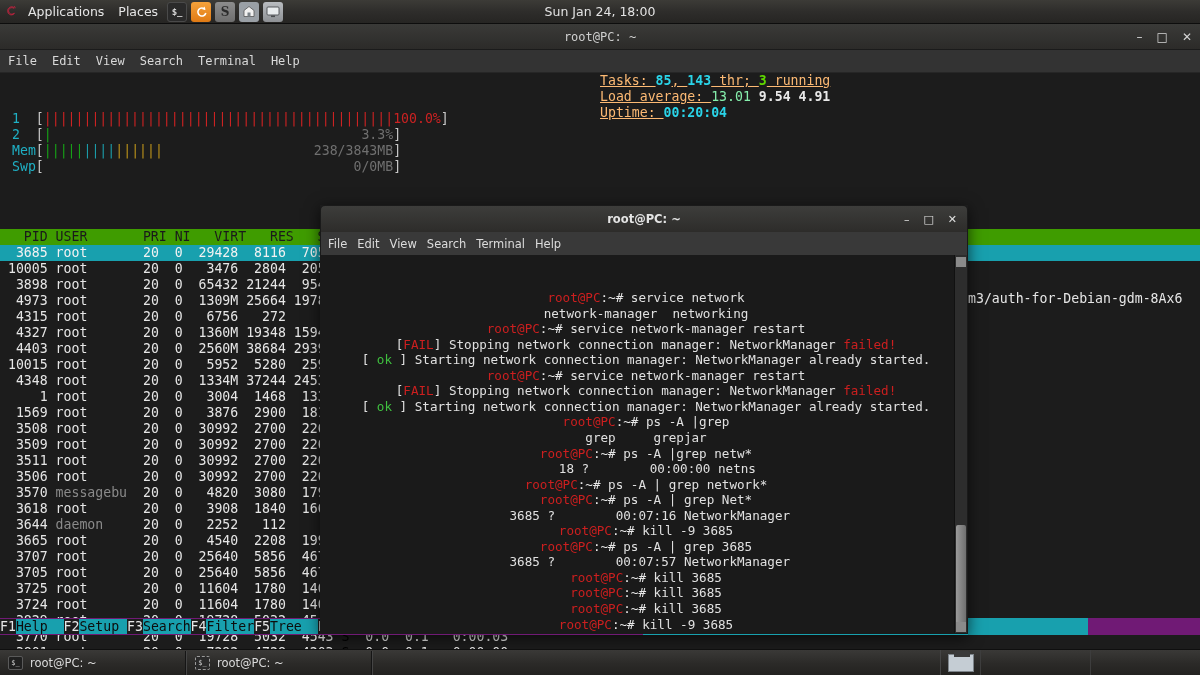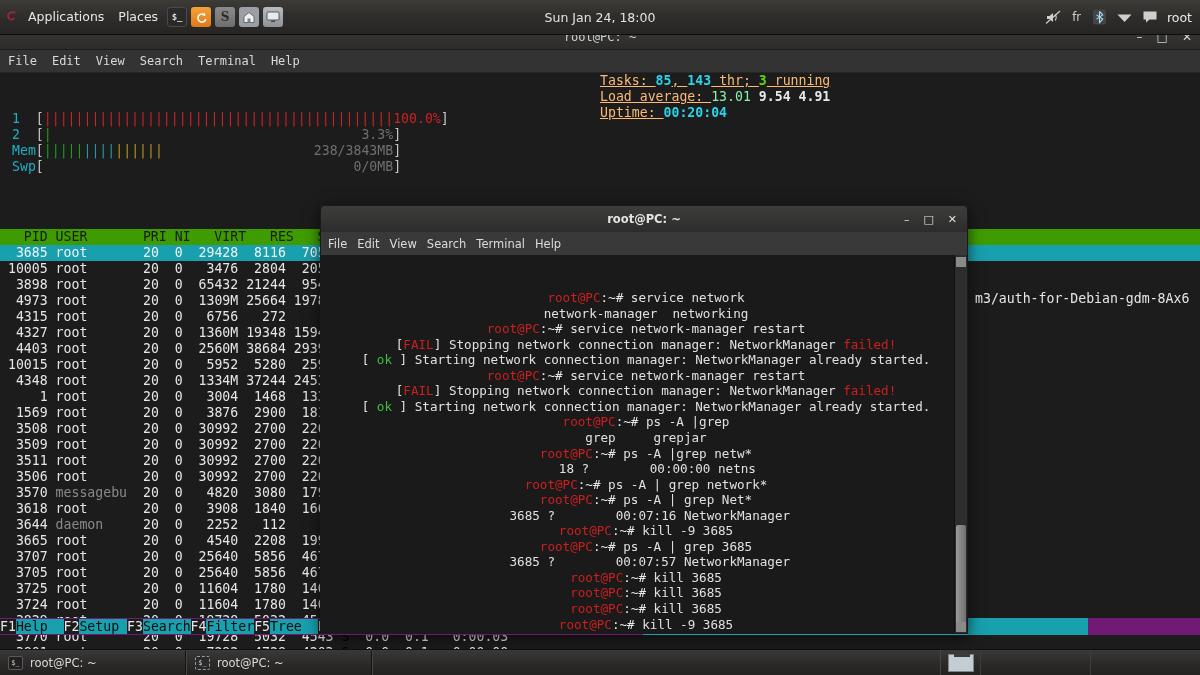--- a/index.html
+++ b/index.html
@@ -6,21 +6,21 @@
   html, body {
     width: 1200px; height: 675px;
     overflow: hidden;
     background: #1c1c1c;
     font-family: "DejaVu Sans Mono", monospace;
   }
   #screen { position: relative; width: 1200px; height: 675px; overflow: hidden; }
 
   
   #top-panel {
-    position: absolute; left: 0; top: 0; width: 1200px; height: 35px;
+    position: absolute; left: 0; top: 0; width: 1200px; height: 24px;
     background: linear-gradient(to bottom, #3c3b37 0%, #2e2d2b 50%, #262523 100%);
     border-bottom: 1px solid #0d0d0d;
     display: flex; align-items: center;
     font-family: "DejaVu Sans", sans-serif; font-size: 12px; color: #dcdcdc;
     z-index: 60;
   }
   .panel-left { display: flex; align-items: center; height: 24px; }
   .panel-menu { padding: 0 7px; line-height: 24px; font-size: 12.5px; color: #e6e6e6; }
   .debian-swirl {
     width: 17px; height: 20px; margin-left: 3px; margin-right: 1px;
@@ -232,47 +232,20 @@
           </svg>
       </div>
       <div class="launcher lnch-monitor">
         <svg width="14" height="12" viewBox="0 0 14 12">
             <rect x="1" y="1" width="12" height="8" rx="1" fill="#e8ebed" stroke="#4a4d50" stroke-width="0.9"></rect>
             <rect x="5" y="9.5" width="4" height="1.6" fill="#4a4d50"></rect>
           </svg>
       </div>
     </div>
     <div class="panel-center">Sun Jan 24, 18:00</div>
-    <div class="panel-right">
-      <div class="tray-icon">
-        <svg width="17" height="15" viewBox="0 0 17 15">
-          <path d="M2 6h2.5L8 3v9L4.5 9H2z" fill="#cfcfcf"></path>
-          <path d="M10 4.5c1.6 1.6 1.6 4.4 0 6" fill="none" stroke="#cfcfcf" stroke-width="1.1"></path>
-          <path d="M1 13.5L15 1" stroke="#cfcfcf" stroke-width="1.2"></path>
-        </svg>
-      </div>
-      <div class="tray-text">fr</div>
-      <div class="tray-icon">
-        <svg width="15" height="16" viewBox="0 0 15 16">
-            <rect x="1" y="0.5" width="13" height="15" rx="2.5" fill="#454545"></rect>
-            <path d="M7.5 2.5v11l3.2-3.4-6.2-4.2M7.5 2.5l3.2 3.4-6.2 4.2" fill="none" stroke="#a8dff2" stroke-width="1.1"></path>
-          </svg>
-      </div>
-      <div class="tray-icon">
-        <svg width="17" height="14" viewBox="0 0 17 14">
-            <path d="M1.5 4.5 L8.5 12 L15.5 4.5 Z" fill="#cfcfcf"></path>
-          </svg>
-      </div>
-      <div class="tray-icon">
-        <svg width="16" height="14" viewBox="0 0 16 14">
-            <path d="M1.5 1.5h13v8h-7l-3.5 3v-3h-2.5z" fill="#cfcfcf"></path>
-          </svg>
-      </div>
-      <div class="tray-user">root</div>
-    </div>
   </div>
 
   <div id="htop-window">
     <div class="win-title-main">
       <div class="t-label">root@PC: ~</div>
       <div class="win-btns">
         <div class="win-btn">–</div>
         <div class="win-btn">□</div>
         <div class="win-btn">✕</div>
       </div>
@@ -284,21 +257,21 @@
       <span>Search</span>
       <span>Terminal</span>
       <span>Help</span>
     </div>
 
     <div id="htop-body">
       <div class="meters" id="meters"><div class="meter-row"><span class="mlabel">1  </span><span class="mbracket">[</span><span style="color:#cc2222">||||||||||||||||||||||||||||||||||||||||||||</span><span style="color:#cc2222">100.0%</span><span class="mbracket">]</span></div><div class="meter-row"><span class="mlabel">2  </span><span class="mbracket">[</span><span style="color:#16a016">|</span>                                       <span style="color:#6f6f6f">3.3%</span><span class="mbracket">]</span></div><div class="meter-row"><span class="mlabel">Mem</span><span class="mbracket">[</span><span style="color:#16a016">|||||</span><span style="color:#1b9ba8">||||</span><span style="color:#b8901a">||||||</span>                   <span style="color:#6f6f6f">238/3843MB</span><span class="mbracket">]</span></div><div class="meter-row"><span class="mlabel">Swp</span><span class="mbracket">[</span><span style="color:#cc2222"></span>                                       <span style="color:#6f6f6f">0/0MB</span><span class="mbracket">]</span></div></div>
       <div class="stats" id="stats"><div><span class="s-label">Tasks: </span><span class="s-cyan-b">85</span><span class="s-label">, </span><span class="s-cyan-b">143</span><span class="s-label"> thr; </span><span class="s-green-b">3</span><span class="s-label"> running</span></div><div><span class="s-label">Load average: </span><span class="s-dim">13.01</span> <span class="s-white-b">9.54</span> <span class="s-white-b">4.91</span></div><div><span class="s-label">Uptime: </span><span class="s-cyan-b">00:20:04</span></div></div>
       <div id="proc-table"><div class="htop-header">   PID USER       PRI NI   VIRT   RES   SHR S <span class="hdr-sort">CPU%</span> MEM%    TIME+  Command                              </div><div class="row row-sel"><span class="col col-pid">  3685</span> <span class="col col-user">root     </span><span class="col col-num">  20</span><span class="col col-num">  0</span><span class="col col-num">  29428</span><span class="col col-num">  8116</span><span class="col col-num">  7056</span><span class="col"> R</span><span class="col col-num"> 100.</span><span class="col col-num">  0.2</span><span class="col col-num">   9:07.40</span><span class="col col-cmd"> /usr/sbin/NetworkManager</span></div><div class="row"><span class="col col-pid"> 10005</span> <span class="col col-user">root     </span><span class="col col-num">  20</span><span class="col col-num">  0</span><span class="col col-num">   3476</span><span class="col col-num">  2804</span><span class="col col-num">  2050</span><span class="col"> R</span><span class="col col-num">  1.3</span><span class="col col-num">  0.1</span><span class="col col-num">   0:00.47</span><span class="col col-cmd"> htop</span></div><div class="row"><span class="col col-pid">  3898</span> <span class="col col-user">root     </span><span class="col col-num">  20</span><span class="col col-num">  0</span><span class="col col-num">  65432</span><span class="col col-num"> 21244</span><span class="col col-num">  9544</span><span class="col"> S</span><span class="col col-num">  0.0</span><span class="col col-num">  0.5</span><span class="col col-num">   0:01.22</span><span class="col col-cmd"> </span></div><div class="row"><span class="col col-pid">  4973</span> <span class="col col-user">root     </span><span class="col col-num">  20</span><span class="col col-num">  0</span><span class="col col-num">  1309M</span><span class="col col-num"> 25664</span><span class="col col-num"> 19780</span><span class="col"> S</span><span class="col col-num">  0.0</span><span class="col col-num">  0.7</span><span class="col col-num">   0:00.53</span><span class="col col-cmd"> </span></div><div class="row"><span class="col col-pid">  4315</span> <span class="col col-user">root     </span><span class="col col-num">  20</span><span class="col col-num">  0</span><span class="col col-num">   6756</span><span class="col col-num">   272</span><span class="col col-num">      </span><span class="col"> S</span><span class="col col-num">  0.0</span><span class="col col-num">  0.0</span><span class="col col-num">   0:00.00</span><span class="col col-cmd"> </span></div><div class="row"><span class="col col-pid">  4327</span> <span class="col col-user">root     </span><span class="col col-num">  20</span><span class="col col-num">  0</span><span class="col col-num">  1360M</span><span class="col col-num"> 19348</span><span class="col col-num"> 15940</span><span class="col"> S</span><span class="col col-num">  0.0</span><span class="col col-num">  0.5</span><span class="col col-num">   0:00.18</span><span class="col col-cmd"> </span></div><div class="row"><span class="col col-pid">  4403</span> <span class="col col-user">root     </span><span class="col col-num">  20</span><span class="col col-num">  0</span><span class="col col-num">  2560M</span><span class="col col-num"> 38684</span><span class="col col-num"> 29392</span><span class="col"> S</span><span class="col col-num">  0.0</span><span class="col col-num">  1.0</span><span class="col col-num">   0:00.59</span><span class="col col-cmd"> </span></div><div class="row"><span class="col col-pid"> 10015</span> <span class="col col-user">root     </span><span class="col col-num">  20</span><span class="col col-num">  0</span><span class="col col-num">   5952</span><span class="col col-num">  5280</span><span class="col col-num">  2591</span><span class="col"> S</span><span class="col col-num">  0.0</span><span class="col col-num">  0.1</span><span class="col col-num">   0:00.02</span><span class="col col-cmd"> </span></div><div class="row"><span class="col col-pid">  4348</span> <span class="col col-user">root     </span><span class="col col-num">  20</span><span class="col col-num">  0</span><span class="col col-num">  1334M</span><span class="col col-num"> 37244</span><span class="col col-num"> 24530</span><span class="col"> S</span><span class="col col-num">  0.0</span><span class="col col-num">  1.0</span><span class="col col-num">   0:00.80</span><span class="col col-cmd"> </span></div><div class="row"><span class="col col-pid">     1</span> <span class="col col-user">root     </span><span class="col col-num">  20</span><span class="col col-num">  0</span><span class="col col-num">   3004</span><span class="col col-num">  1468</span><span class="col col-num">  1330</span><span class="col"> S</span><span class="col col-num">  0.0</span><span class="col col-num">  0.0</span><span class="col col-num">   0:00.74</span><span class="col col-cmd"> </span></div><div class="row"><span class="col col-pid">  1569</span> <span class="col col-user">root     </span><span class="col col-num">  20</span><span class="col col-num">  0</span><span class="col col-num">   3876</span><span class="col col-num">  2900</span><span class="col col-num">  1812</span><span class="col"> S</span><span class="col col-num">  0.0</span><span class="col col-num">  0.1</span><span class="col col-num">   0:00.08</span><span class="col col-cmd"> </span></div><div class="row"><span class="col col-pid">  3508</span> <span class="col col-user">root     </span><span class="col col-num">  20</span><span class="col col-num">  0</span><span class="col col-num">  30992</span><span class="col col-num">  2700</span><span class="col col-num">  2268</span><span class="col"> S</span><span class="col col-num">  0.0</span><span class="col col-num">  0.1</span><span class="col col-num">   0:00.00</span><span class="col col-cmd"> </span></div><div class="row"><span class="col col-pid">  3509</span> <span class="col col-user">root     </span><span class="col col-num">  20</span><span class="col col-num">  0</span><span class="col col-num">  30992</span><span class="col col-num">  2700</span><span class="col col-num">  2268</span><span class="col"> S</span><span class="col col-num">  0.0</span><span class="col col-num">  0.1</span><span class="col col-num">   0:00.00</span><span class="col col-cmd"> </span></div><div class="row"><span class="col col-pid">  3511</span> <span class="col col-user">root     </span><span class="col col-num">  20</span><span class="col col-num">  0</span><span class="col col-num">  30992</span><span class="col col-num">  2700</span><span class="col col-num">  2268</span><span class="col"> S</span><span class="col col-num">  0.0</span><span class="col col-num">  0.1</span><span class="col col-num">   0:00.00</span><span class="col col-cmd"> </span></div><div class="row"><span class="col col-pid">  3506</span> <span class="col col-user">root     </span><span class="col col-num">  20</span><span class="col col-num">  0</span><span class="col col-num">  30992</span><span class="col col-num">  2700</span><span class="col col-num">  2268</span><span class="col"> S</span><span class="col col-num">  0.0</span><span class="col col-num">  0.1</span><span class="col col-num">   0:00.00</span><span class="col col-cmd"> </span></div><div class="row"><span class="col col-pid">  3570</span> <span class="col col-user dim">messagebu</span><span class="col col-num">  20</span><span class="col col-num">  0</span><span class="col col-num">   4820</span><span class="col col-num">  3080</span><span class="col col-num">  1793</span><span class="col"> S</span><span class="col col-num">  0.0</span><span class="col col-num">  0.1</span><span class="col col-num">   0:00.13</span><span class="col col-cmd"> </span></div><div class="row"><span class="col col-pid">  3618</span> <span class="col col-user">root     </span><span class="col col-num">  20</span><span class="col col-num">  0</span><span class="col col-num">   3908</span><span class="col col-num">  1840</span><span class="col col-num">  1660</span><span class="col"> S</span><span class="col col-num">  0.0</span><span class="col col-num">  0.0</span><span class="col col-num">   0:00.00</span><span class="col col-cmd"> </span></div><div class="row"><span class="col col-pid">  3644</span> <span class="col col-user dim">daemon   </span><span class="col col-num">  20</span><span class="col col-num">  0</span><span class="col col-num">   2252</span><span class="col col-num">   112</span><span class="col col-num">      </span><span class="col"> S</span><span class="col col-num">  0.0</span><span class="col col-num">  0.0</span><span class="col col-num">   0:00.00</span><span class="col col-cmd"> </span></div><div class="row"><span class="col col-pid">  3665</span> <span class="col col-user">root     </span><span class="col col-num">  20</span><span class="col col-num">  0</span><span class="col col-num">   4540</span><span class="col col-num">  2208</span><span class="col col-num">  1993</span><span class="col"> S</span><span class="col col-num">  0.0</span><span class="col col-num">  0.1</span><span class="col col-num">   0:00.00</span><span class="col col-cmd"> </span></div><div class="row"><span class="col col-pid">  3707</span> <span class="col col-user">root     </span><span class="col col-num">  20</span><span class="col col-num">  0</span><span class="col col-num">  25640</span><span class="col col-num">  5856</span><span class="col col-num">  4670</span><span class="col"> S</span><span class="col col-num">  0.0</span><span class="col col-num">  0.2</span><span class="col col-num">   0:00.02</span><span class="col col-cmd"> </span></div><div class="row"><span class="col col-pid">  3705</span> <span class="col col-user">root     </span><span class="col col-num">  20</span><span class="col col-num">  0</span><span class="col col-num">  25640</span><span class="col col-num">  5856</span><span class="col col-num">  4670</span><span class="col"> S</span><span class="col col-num">  0.0</span><span class="col col-num">  0.2</span><span class="col col-num">   0:00.04</span><span class="col col-cmd"> </span></div><div class="row"><span class="col col-pid">  3725</span> <span class="col col-user">root     </span><span class="col col-num">  20</span><span class="col col-num">  0</span><span class="col col-num">  11604</span><span class="col col-num">  1780</span><span class="col col-num">  1405</span><span class="col"> S</span><span class="col col-num">  0.0</span><span class="col col-num">  0.0</span><span class="col col-num">   0:00.00</span><span class="col col-cmd"> </span></div><div class="row"><span class="col col-pid">  3724</span> <span class="col col-user">root     </span><span class="col col-num">  20</span><span class="col col-num">  0</span><span class="col col-num">  11604</span><span class="col col-num">  1780</span><span class="col col-num">  1403</span><span class="col"> S</span><span class="col col-num">  0.0</span><span class="col col-num">  0.0</span><span class="col col-num">   0:00.00</span><span class="col col-cmd"> </span></div><div class="row"><span class="col col-pid">  3829</span> <span class="col col-user">root     </span><span class="col col-num">  20</span><span class="col col-num">  0</span><span class="col col-num">  19728</span><span class="col col-num">  5032</span><span class="col col-num">  4543</span><span class="col"> S</span><span class="col col-num">  0.0</span><span class="col col-num">  0.1</span><span class="col col-num">   0:00.00</span><span class="col col-cmd"> </span></div><div class="row"><span class="col col-pid">  3770</span> <span class="col col-user">root     </span><span class="col col-num">  20</span><span class="col col-num">  0</span><span class="col col-num">  19728</span><span class="col col-num">  5032</span><span class="col col-num">  4543</span><span class="col"> S</span><span class="col col-num">  0.0</span><span class="col col-num">  0.1</span><span class="col col-num">   0:00.03</span><span class="col col-cmd"> </span></div><div class="row"><span class="col col-pid">  3801</span> <span class="col col-user">root     </span><span class="col col-num">  20</span><span class="col col-num">  0</span><span class="col col-num">   7292</span><span class="col col-num">  4728</span><span class="col col-num">  4203</span><span class="col"> S</span><span class="col col-num">  0.0</span><span class="col col-num">  0.1</span><span class="col col-num">   0:00.00</span><span class="col col-cmd"> </span></div></div>
       <div class="fkeys" id="fkeys"><span class="fk-num">F1</span><span class="fk-lbl">Help  </span><span class="fk-num">F2</span><span class="fk-lbl">Setup </span><span class="fk-num">F3</span><span class="fk-lbl">Search</span><span class="fk-num">F4</span><span class="fk-lbl">Filter</span><span class="fk-num">F5</span><span class="fk-lbl">Tree  </span><span class="fk-num">F6</span><span class="fk-lbl">SortBy</span><span class="fk-num">F7</span><span class="fk-lbl">Nice -</span><span class="fk-num">F8</span><span class="fk-lbl">Nice +</span><span class="fk-num">F9</span><span class="fk-lbl">Kill  </span><span class="fk-num">F10</span><span class="fk-lbl">Quit  </span><span class="fk-lbl" style="display:inline-block;">                                                        </span></div>
-    <div style="position: absolute; left: 968px; top: 218px; color: rgb(230, 230, 230); white-space: pre; font-size: 13.2px; line-height: 16px; padding-left: 7px;">m3/auth-for-Debian-gdm-8Ax6</div></div>
+    <div style="position: absolute; left: 968px; top: 218px; color: rgb(230, 230, 230); white-space: pre; font-size: 13.2px; line-height: 16px;">m3/auth-for-Debian-gdm-8Ax6</div></div>
   </div>
 
   <div id="term-window">
     <div class="term-title">
       <div class="t-label">root@PC: ~</div>
       <div class="term-btns">
         <div class="term-btn">–</div>
         <div class="term-btn">□</div>
         <div class="term-btn">✕</div>
       </div>

